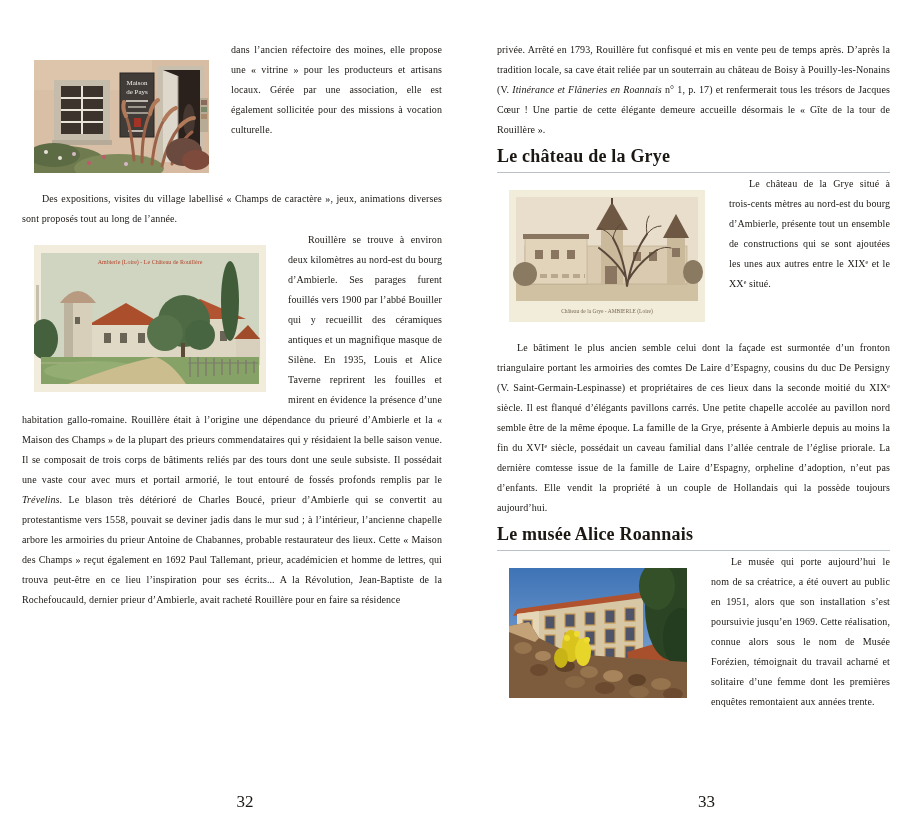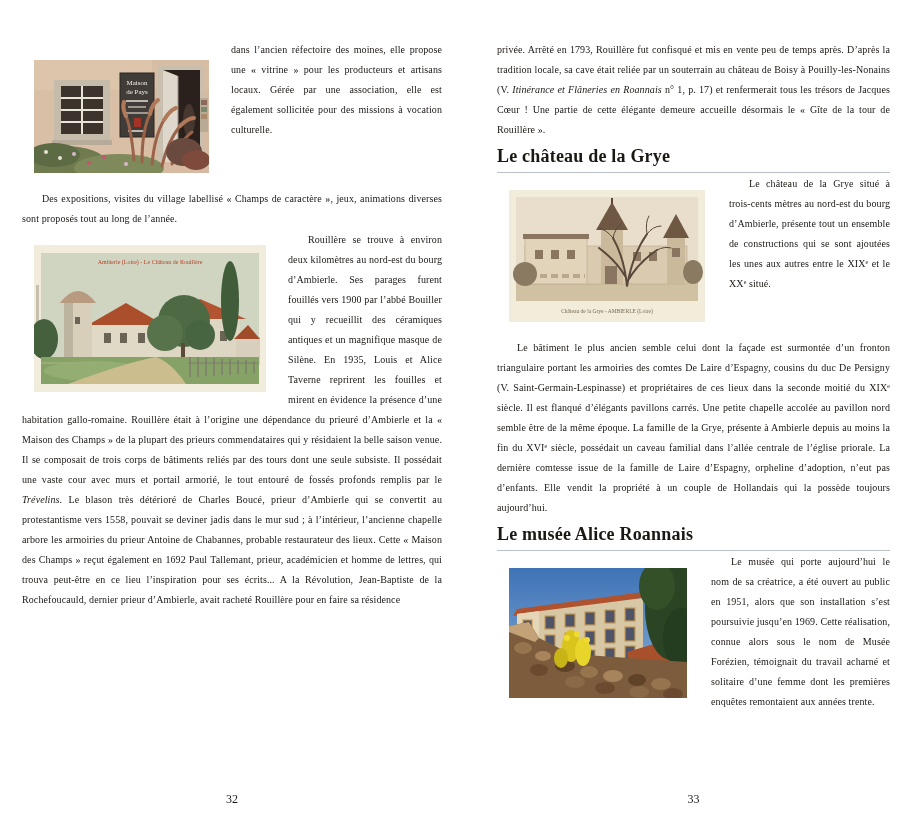--- a/index.html
+++ b/index.html
@@ -20,22 +20,22 @@
   .block{overflow:visible;}
   .block::after{content:"";display:block;clear:both;}
   .float-img{float:left;margin:5px 10px 4px 0;padding:12px;display:block;}
   .float-img svg{display:block;}
   h2.heading{
     font-size:18px;font-weight:bold;margin:6px 0 0 0;padding:0 0 5px 0;
     border-bottom:1px solid #b9c0c8;letter-spacing:0.2px;
   }
   .after-heading{margin-top:1px;}
   .pagenum{
-    position:absolute;top:752px;left:0;width:100%;text-align:center;
-    font-size:12px;
+    position:absolute;top:752px;left:13px;width:100%;text-align:center;
+    font-size:17px;
   }
   i{font-style:italic;margin-top:48px;}
 </style>
 </head>
 <body>
 
 <div class="page" id="page-left">
 
   <section class="block">
     <figure class="float-img" style="margin-top:8px;">

